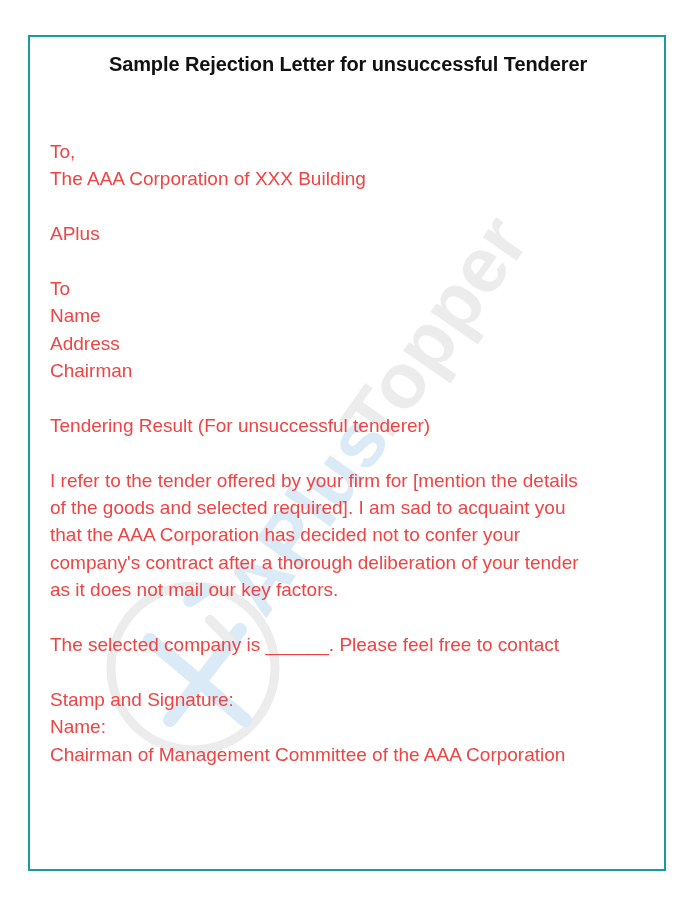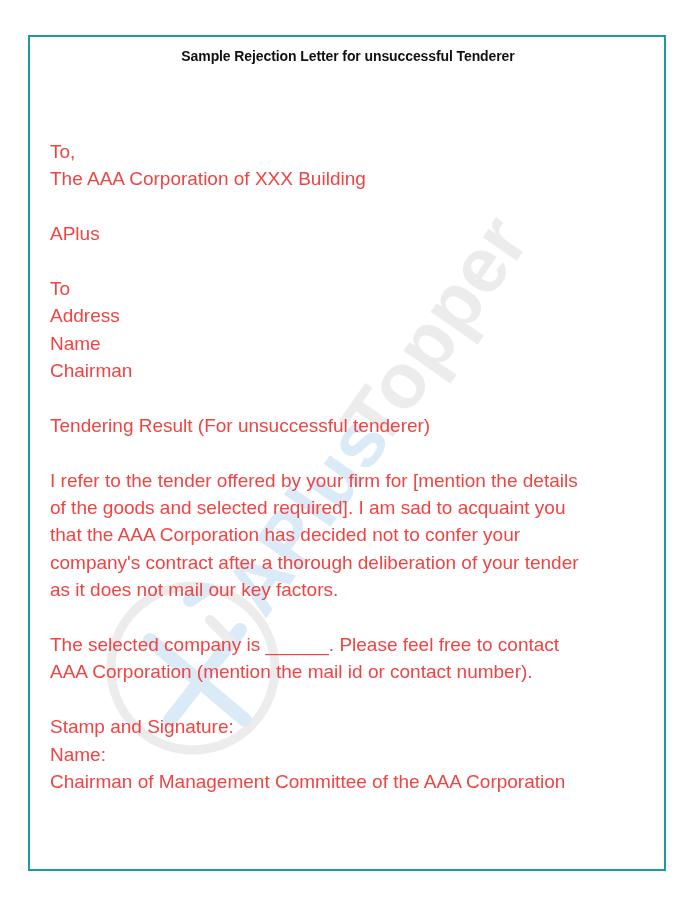--- a/index.html
+++ b/index.html
@@ -27,24 +27,24 @@
     .watermark {
       position: absolute;
       left: 0; top: 0;
       width: 700px; height: 906px;
       pointer-events: none;
     }
     .title {
       position: absolute;
       left: 28px;
       width: 640px;
-      top: 43px;
+      top: 51px;
       text-align: center;
       font-weight: bold;
-      font-size: 14px;
+      font-size: 20px;
       line-height: 26px;
       color: #111;
       letter-spacing: -0.1px;
     }
     .body-text {
       position: absolute;
       left: 50px;
       top: 110px;
       width: 610px;
       font-size: 19px;
@@ -81,31 +81,30 @@
 
 <div class="title">Sample Rejection Letter for unsuccessful Tenderer</div>
 
 <div class="body-text">
   <span class="line">To,</span>
   <span class="line">The AAA Corporation of XXX Building</span>
   <span class="gap"></span>
   <span class="line">APlus</span>
   <span class="gap"></span>
   <span class="line">To</span>
+  <span class="line">Name</span>
   <span class="line">Address</span>
-  <span class="line">Name</span>
   <span class="line">Chairman</span>
   <span class="gap"></span>
   <span class="line">Tendering Result (For unsuccessful tenderer)</span>
   <span class="gap"></span>
   <span class="line">I refer to the tender offered by your firm for [mention the details</span>
   <span class="line">of the goods and selected required]. I am sad to acquaint you</span>
   <span class="line">that the AAA Corporation has decided not to confer your</span>
   <span class="line">company's contract after a thorough deliberation of your tender</span>
   <span class="line">as it does not mail our key factors.</span>
   <span class="gap"></span>
   <span class="line">The selected company is ______. Please feel free to contact</span>
-  <span class="line">AAA Corporation (mention the mail id or contact number).</span>
   <span class="gap"></span>
   <span class="line">Stamp and Signature:</span>
   <span class="line">Name:</span>
   <span class="line">Chairman of Management Committee of the AAA Corporation</span>
 </div>
 
 </body></html>

